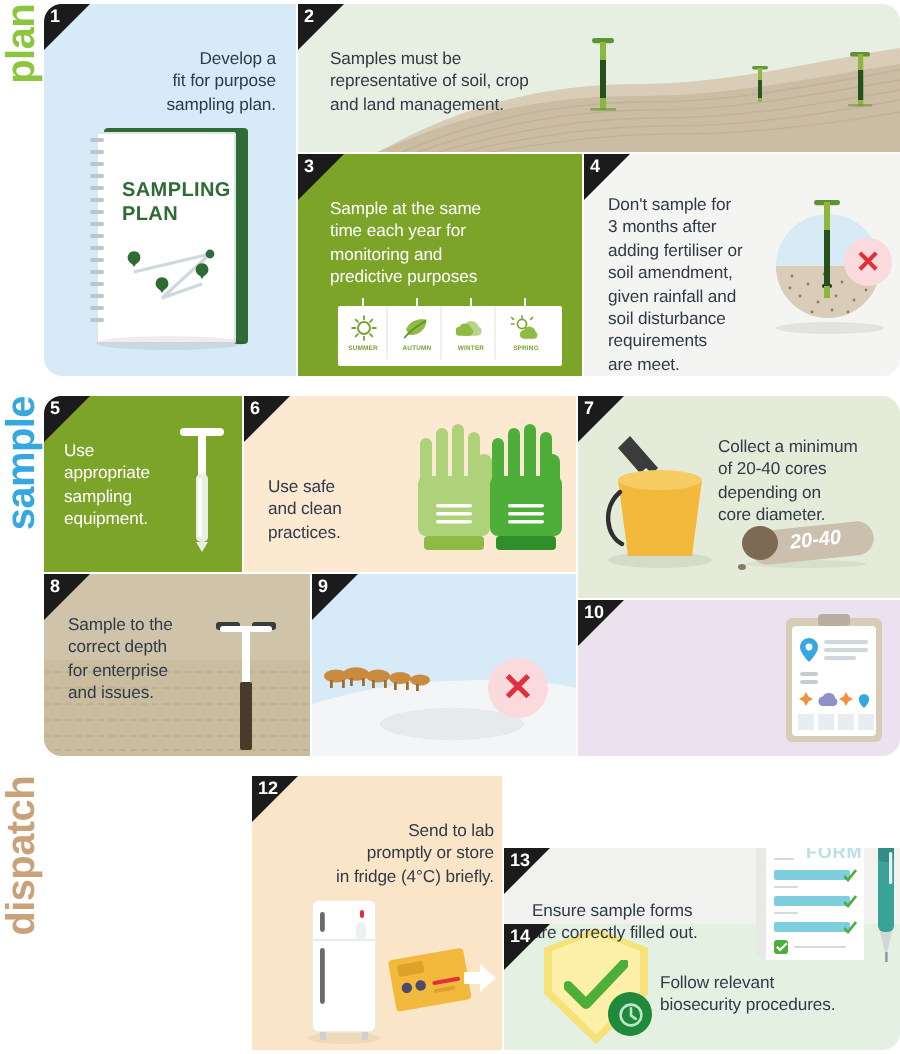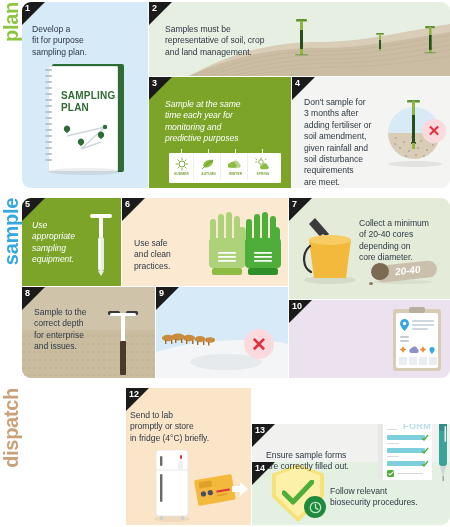--- a/index.html
+++ b/index.html
@@ -55,22 +55,22 @@
     z-index: 7; line-height: 13px; letter-spacing: 0px;
   }
   .ptext {
     position: absolute;
     z-index: 5;
     font-size: 8.6px;
     line-height: 11.4px;
     color: #2f3a46;
     letter-spacing: -0.05px;
   }
-  .ptext.white { color: #ffffff; font-style: italic; }
-  .ptext.center { text-align: left; }
+  .ptext.white { color: #ffffff; }
+  .ptext.center { text-align: right; }
 
   
   .art { position: absolute; z-index: 3; }
   .soft-shadow {
     position: absolute; border-radius: 50%;
     background: rgba(0,0,0,0.07);
     z-index: 2;
   }
 
   

